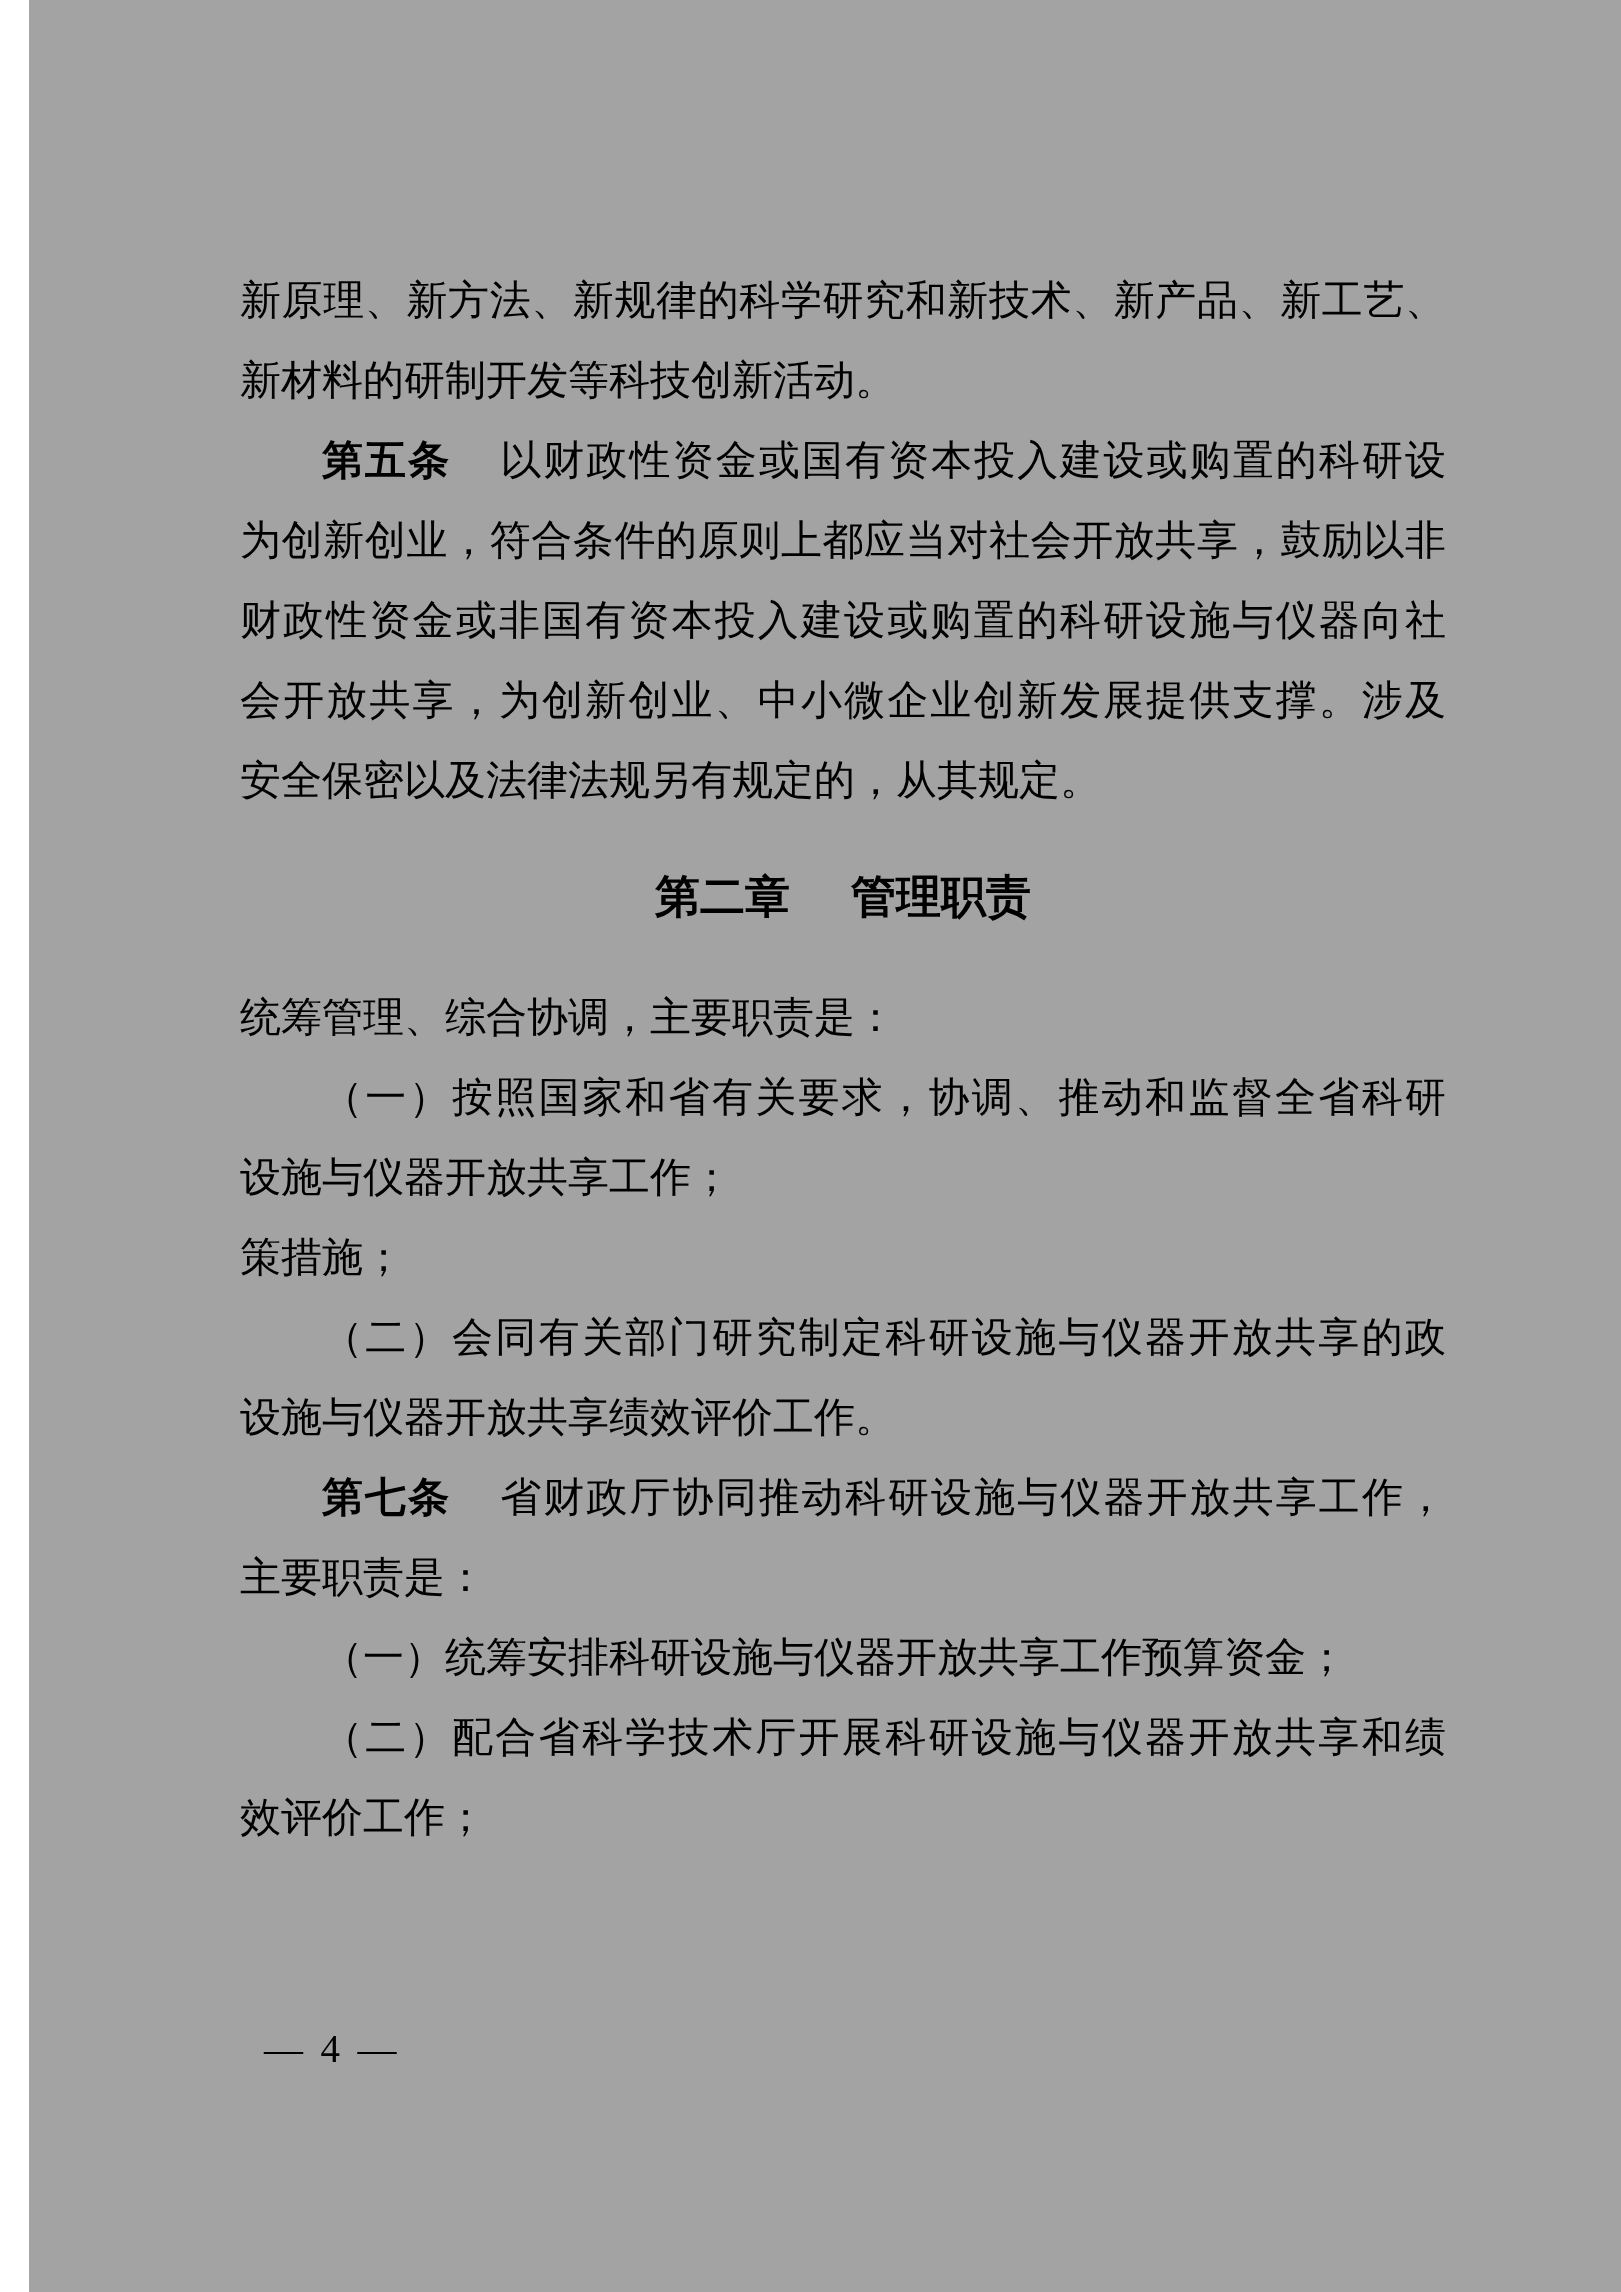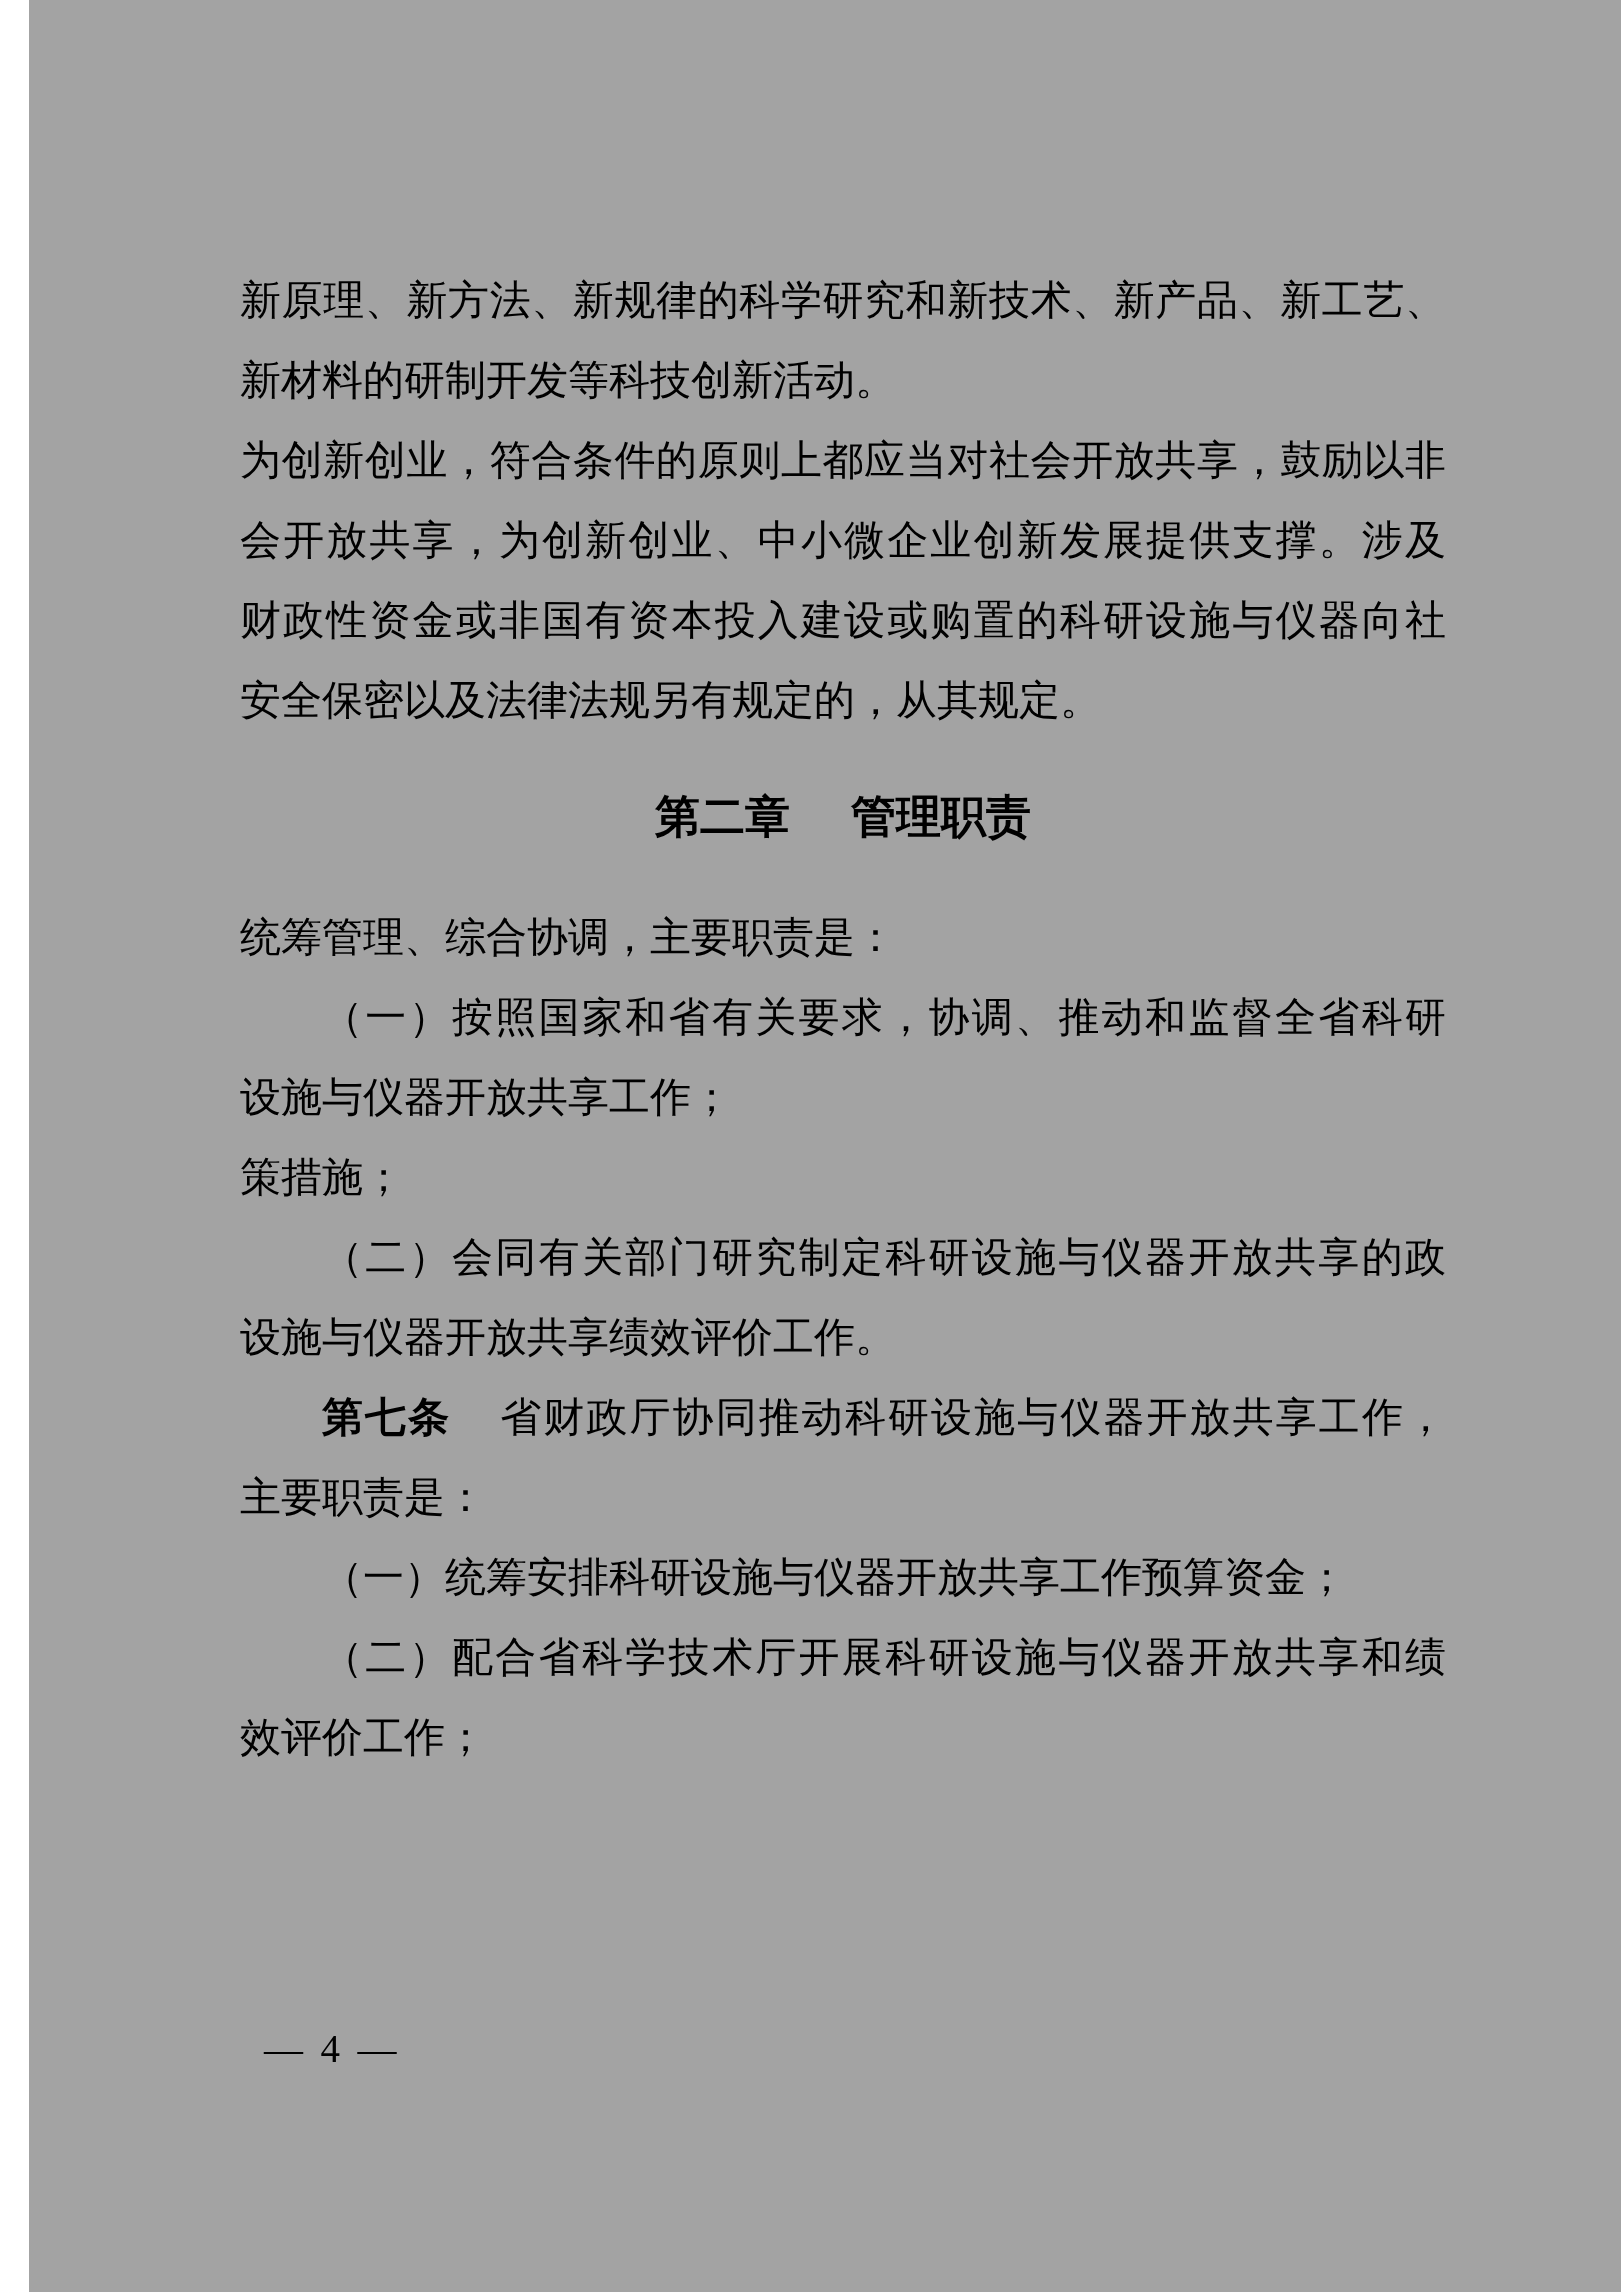--- a/index.html
+++ b/index.html
@@ -73,23 +73,26 @@
 </style>
 </head>
 <body>
 
 <div class="page">
   <div class="content">
 
     <div class="ln justify">新原理、新方法、新规律的科学研究和新技术、新产品、新工艺、</div>
     <div class="ln">新材料的研制开发等科技创新活动。</div>
 
+    <div class="ln indent justify">
+      <span class="art">第五条</span><span>以财政性资金或国有资本投入建设或购置的科研设</span>
+    </div>
     <div class="ln justify">为创新创业，符合条件的原则上都应当对社会开放共享，鼓励以非</div>
+    <div class="ln justify">财政性资金或非国有资本投入建设或购置的科研设施与仪器向社</div>
     <div class="ln justify">会开放共享，为创新创业、中小微企业创新发展提供支撑。涉及</div>
-    <div class="ln justify">财政性资金或非国有资本投入建设或购置的科研设施与仪器向社</div>
     <div class="ln">安全保密以及法律法规另有规定的，从其规定。</div>
 
     <div class="chapter">
       <span>第二章</span>
       <span>管理职责</span>
     </div>
 
     <div class="ln">统筹管理、综合协调，主要职责是：</div>
     <div class="ln indent justify">（一）按照国家和省有关要求，协调、推动和监督全省科研</div>
     <div class="ln">设施与仪器开放共享工作；</div>

